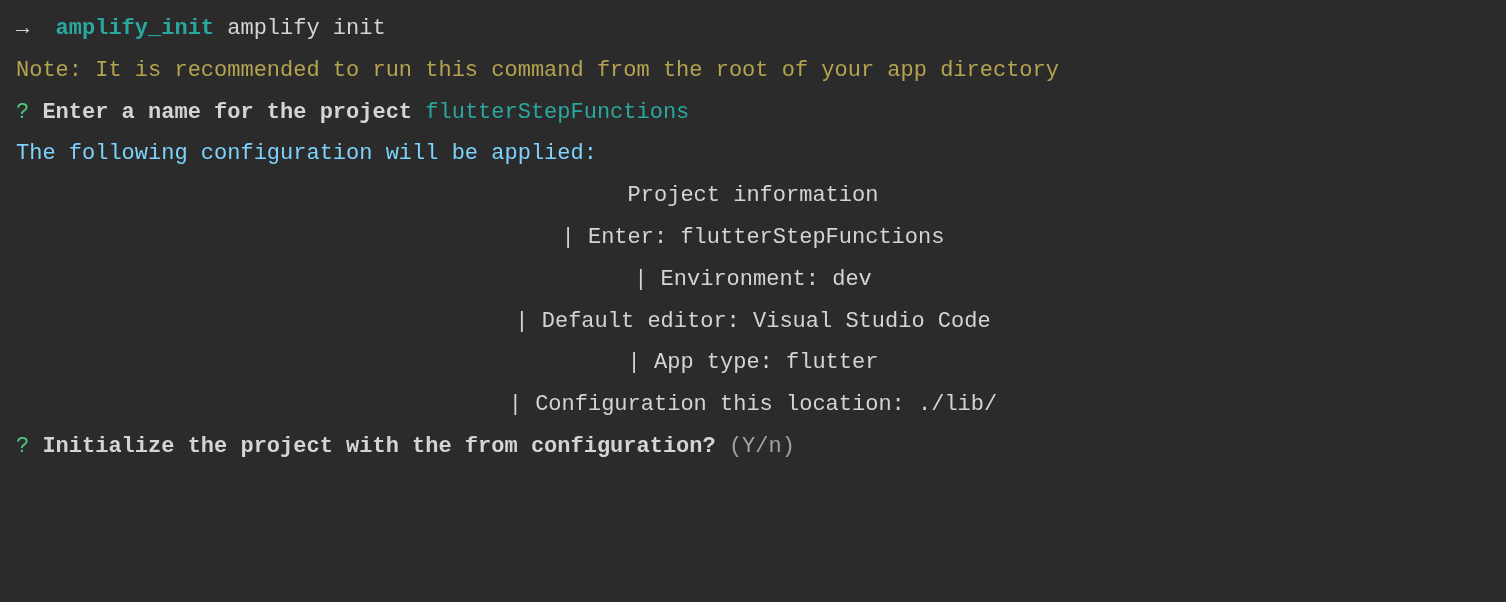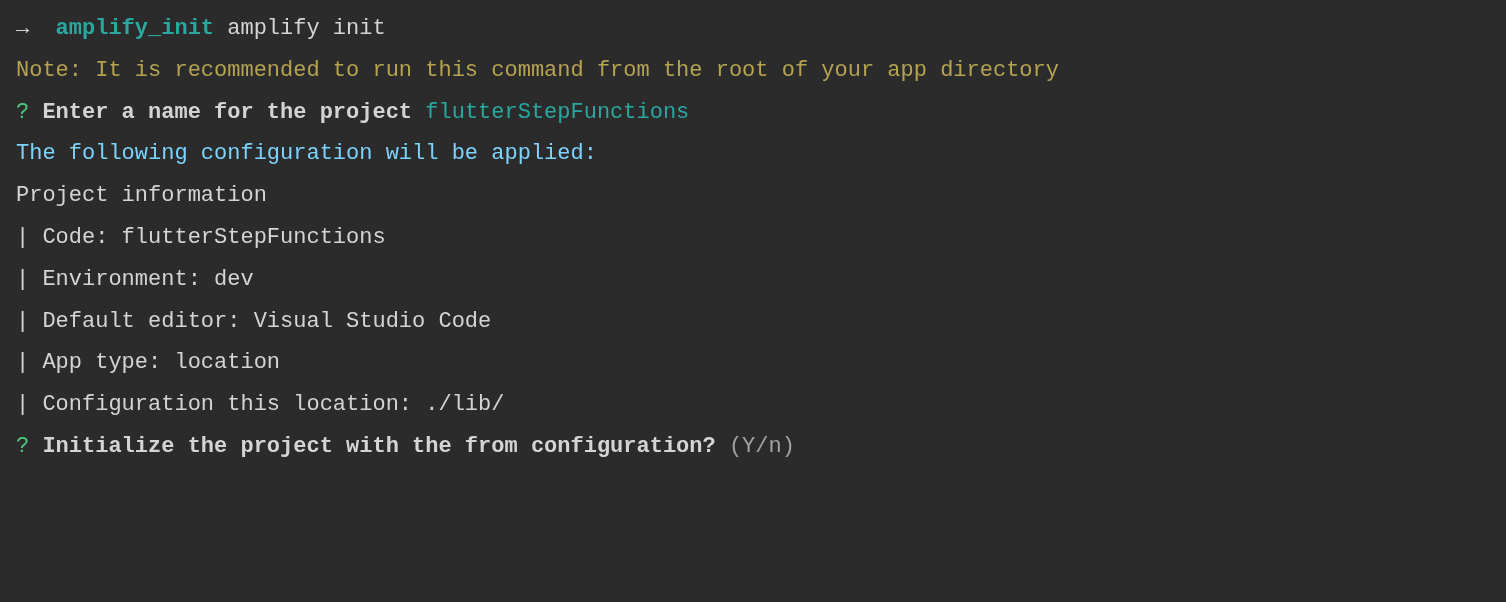--- a/index.html
+++ b/index.html
@@ -42,33 +42,34 @@
       font-weight: bold;
     }
     .cyan {
       color: #2aa89f;
     }
     .green {
       color: #7dd3fc;
     }
     .dim {
       color: #d4d4d4;
+      text-align: center;
     }
     .hint {
       color: #a3a3a3;
     }
   </style>
 </head>
 <body>
 
 <div class="line"><span class="arrow">→  </span><span class="cyan-bold">amplify_init</span><span class="white"> amplify init</span></div>
 <div class="line yellow">Note: It is recommended to run this command from the root of your app directory</div>
 <div class="line"><span class="green-q">?</span><span class="bold-white"> Enter a name for the project </span><span class="cyan">flutterStepFunctions</span></div>
 <div class="line green">The following configuration will be applied:</div>
 <div class="line"></div>
 <div class="line dim">Project information</div>
-<div class="line dim">| Code: flutterStepFunctions</div>
+<div class="line dim">| Enter: flutterStepFunctions</div>
 <div class="line dim">| Environment: dev</div>
 <div class="line dim">| Default editor: Visual Studio Code</div>
-<div class="line dim">| App type: location</div>
+<div class="line dim">| App type: flutter</div>
 <div class="line dim">| Configuration this location: ./lib/</div>
 <div class="line"></div>
 <div class="line"><span class="green-q">?</span><span class="bold-white"> Initialize the project with the from configuration? </span><span class="hint">(Y/n) </span></div>
 
 </body></html>

